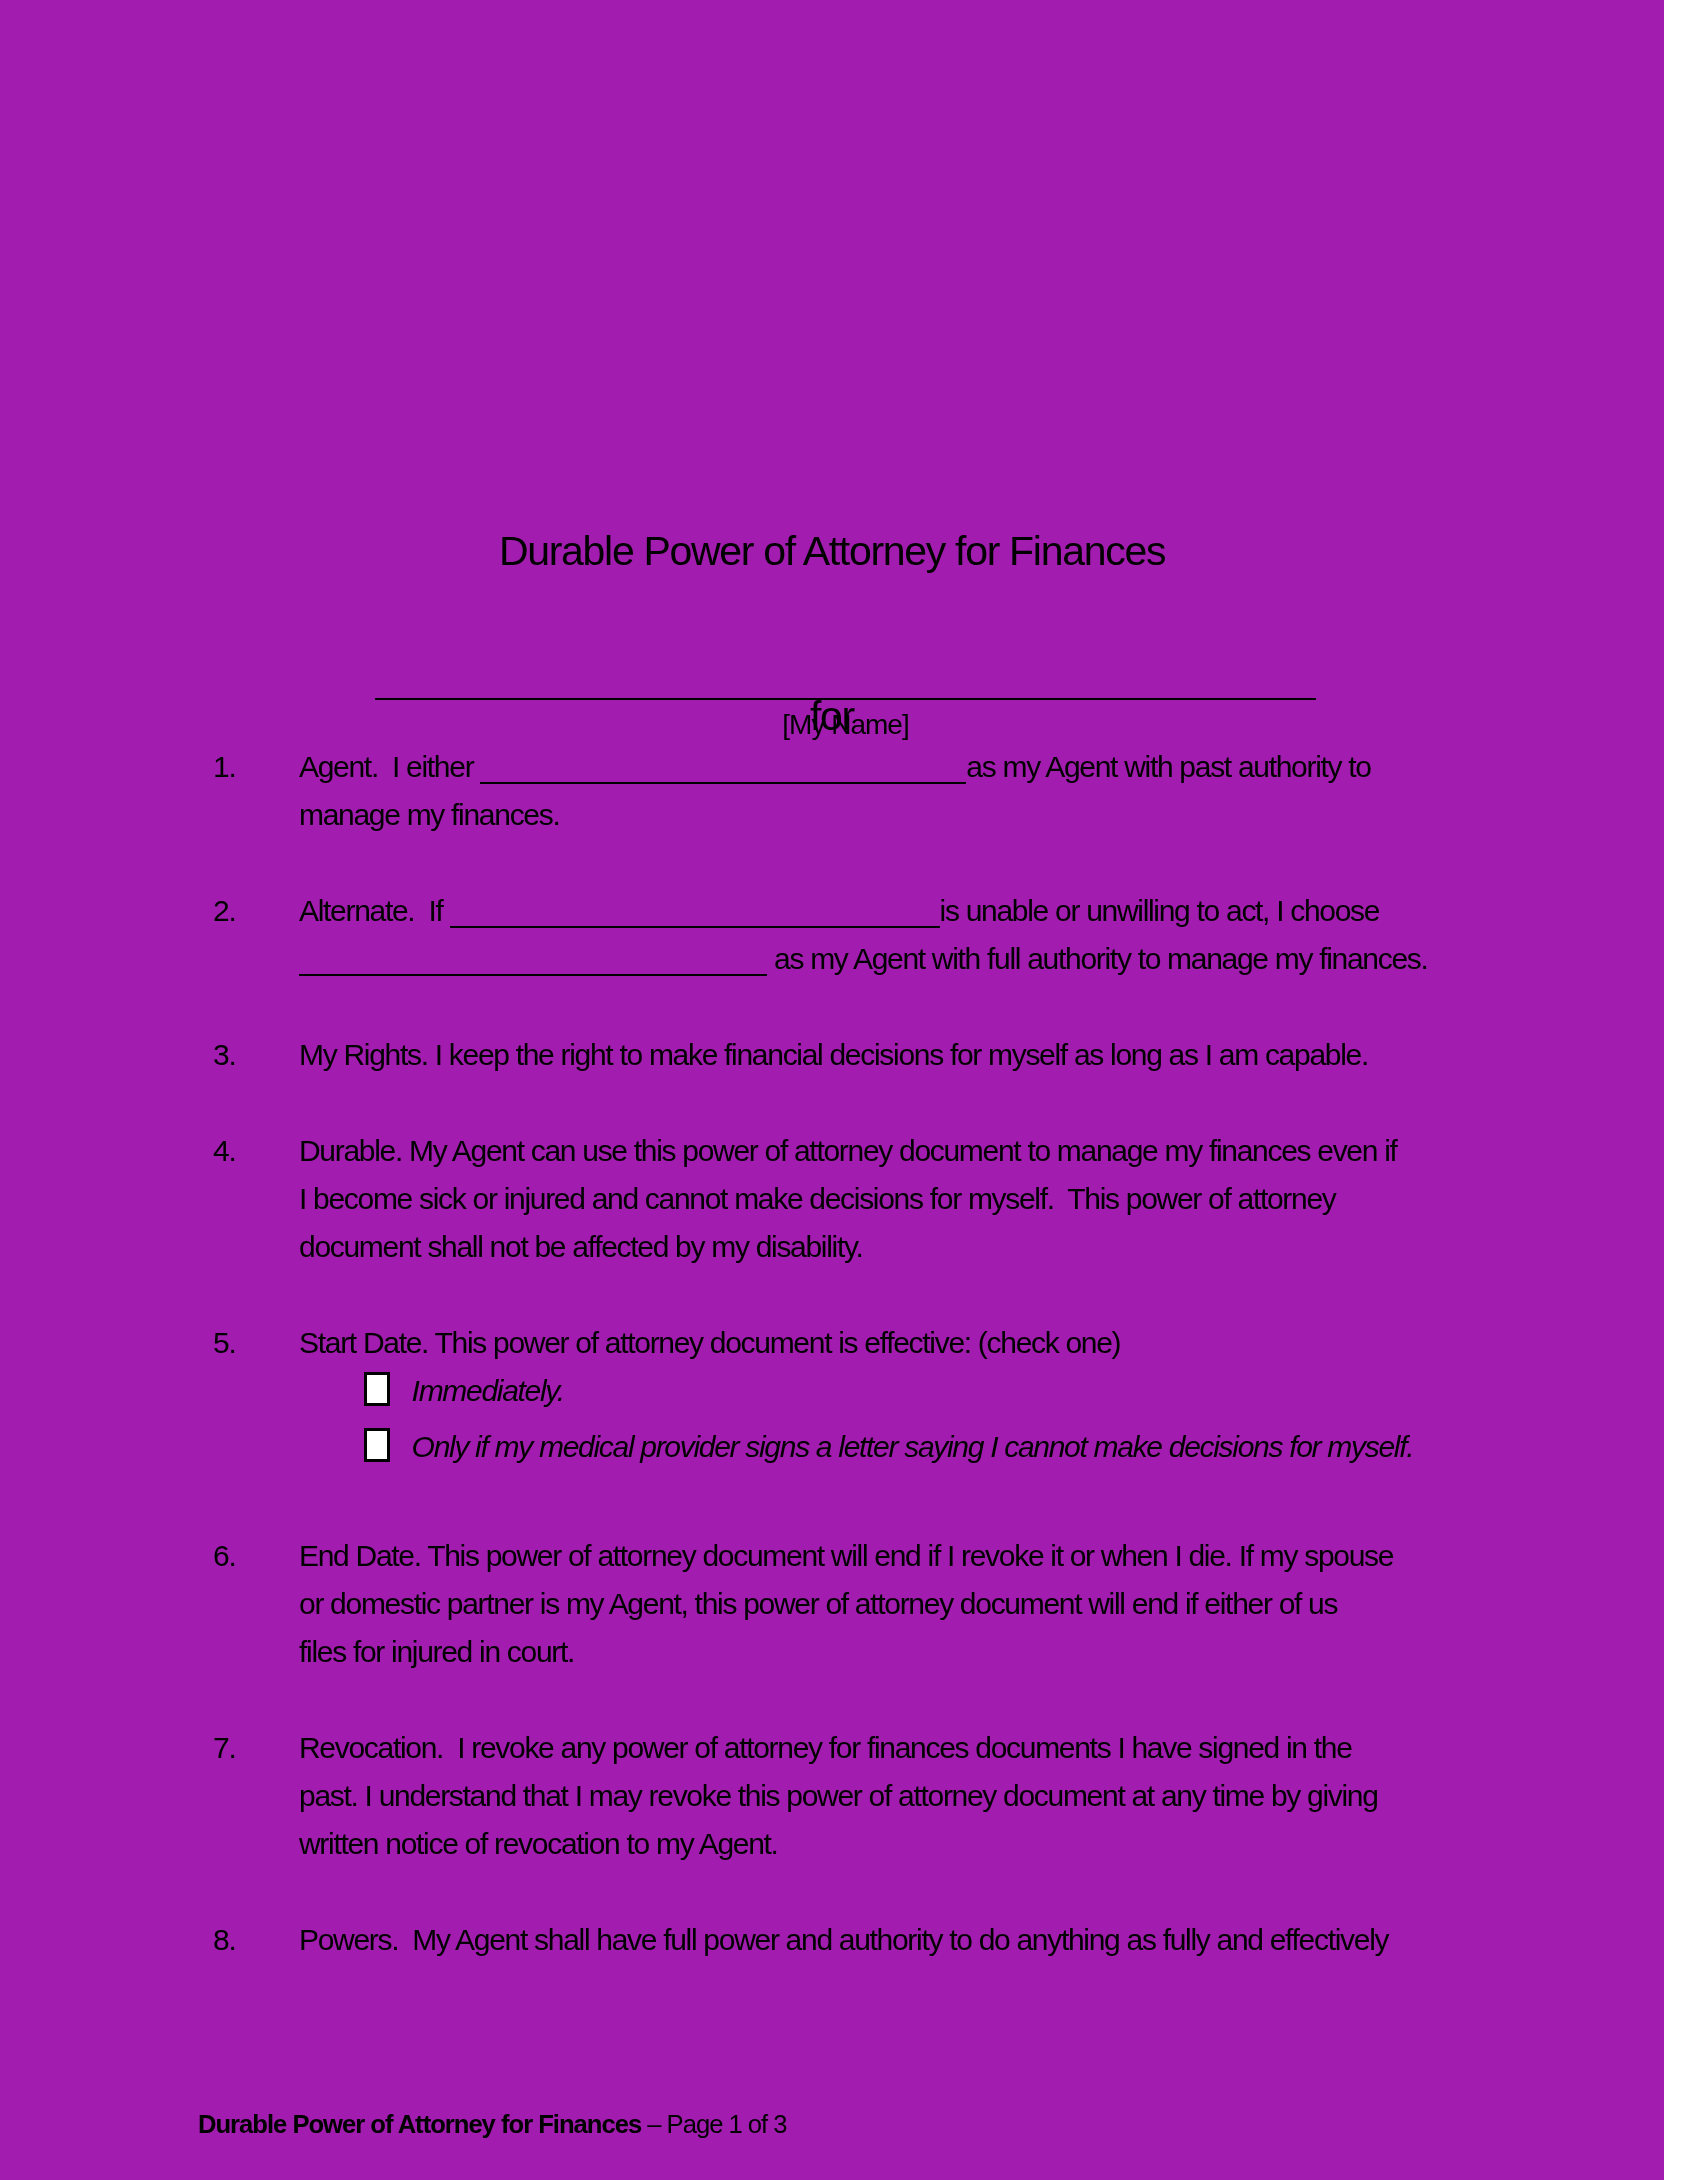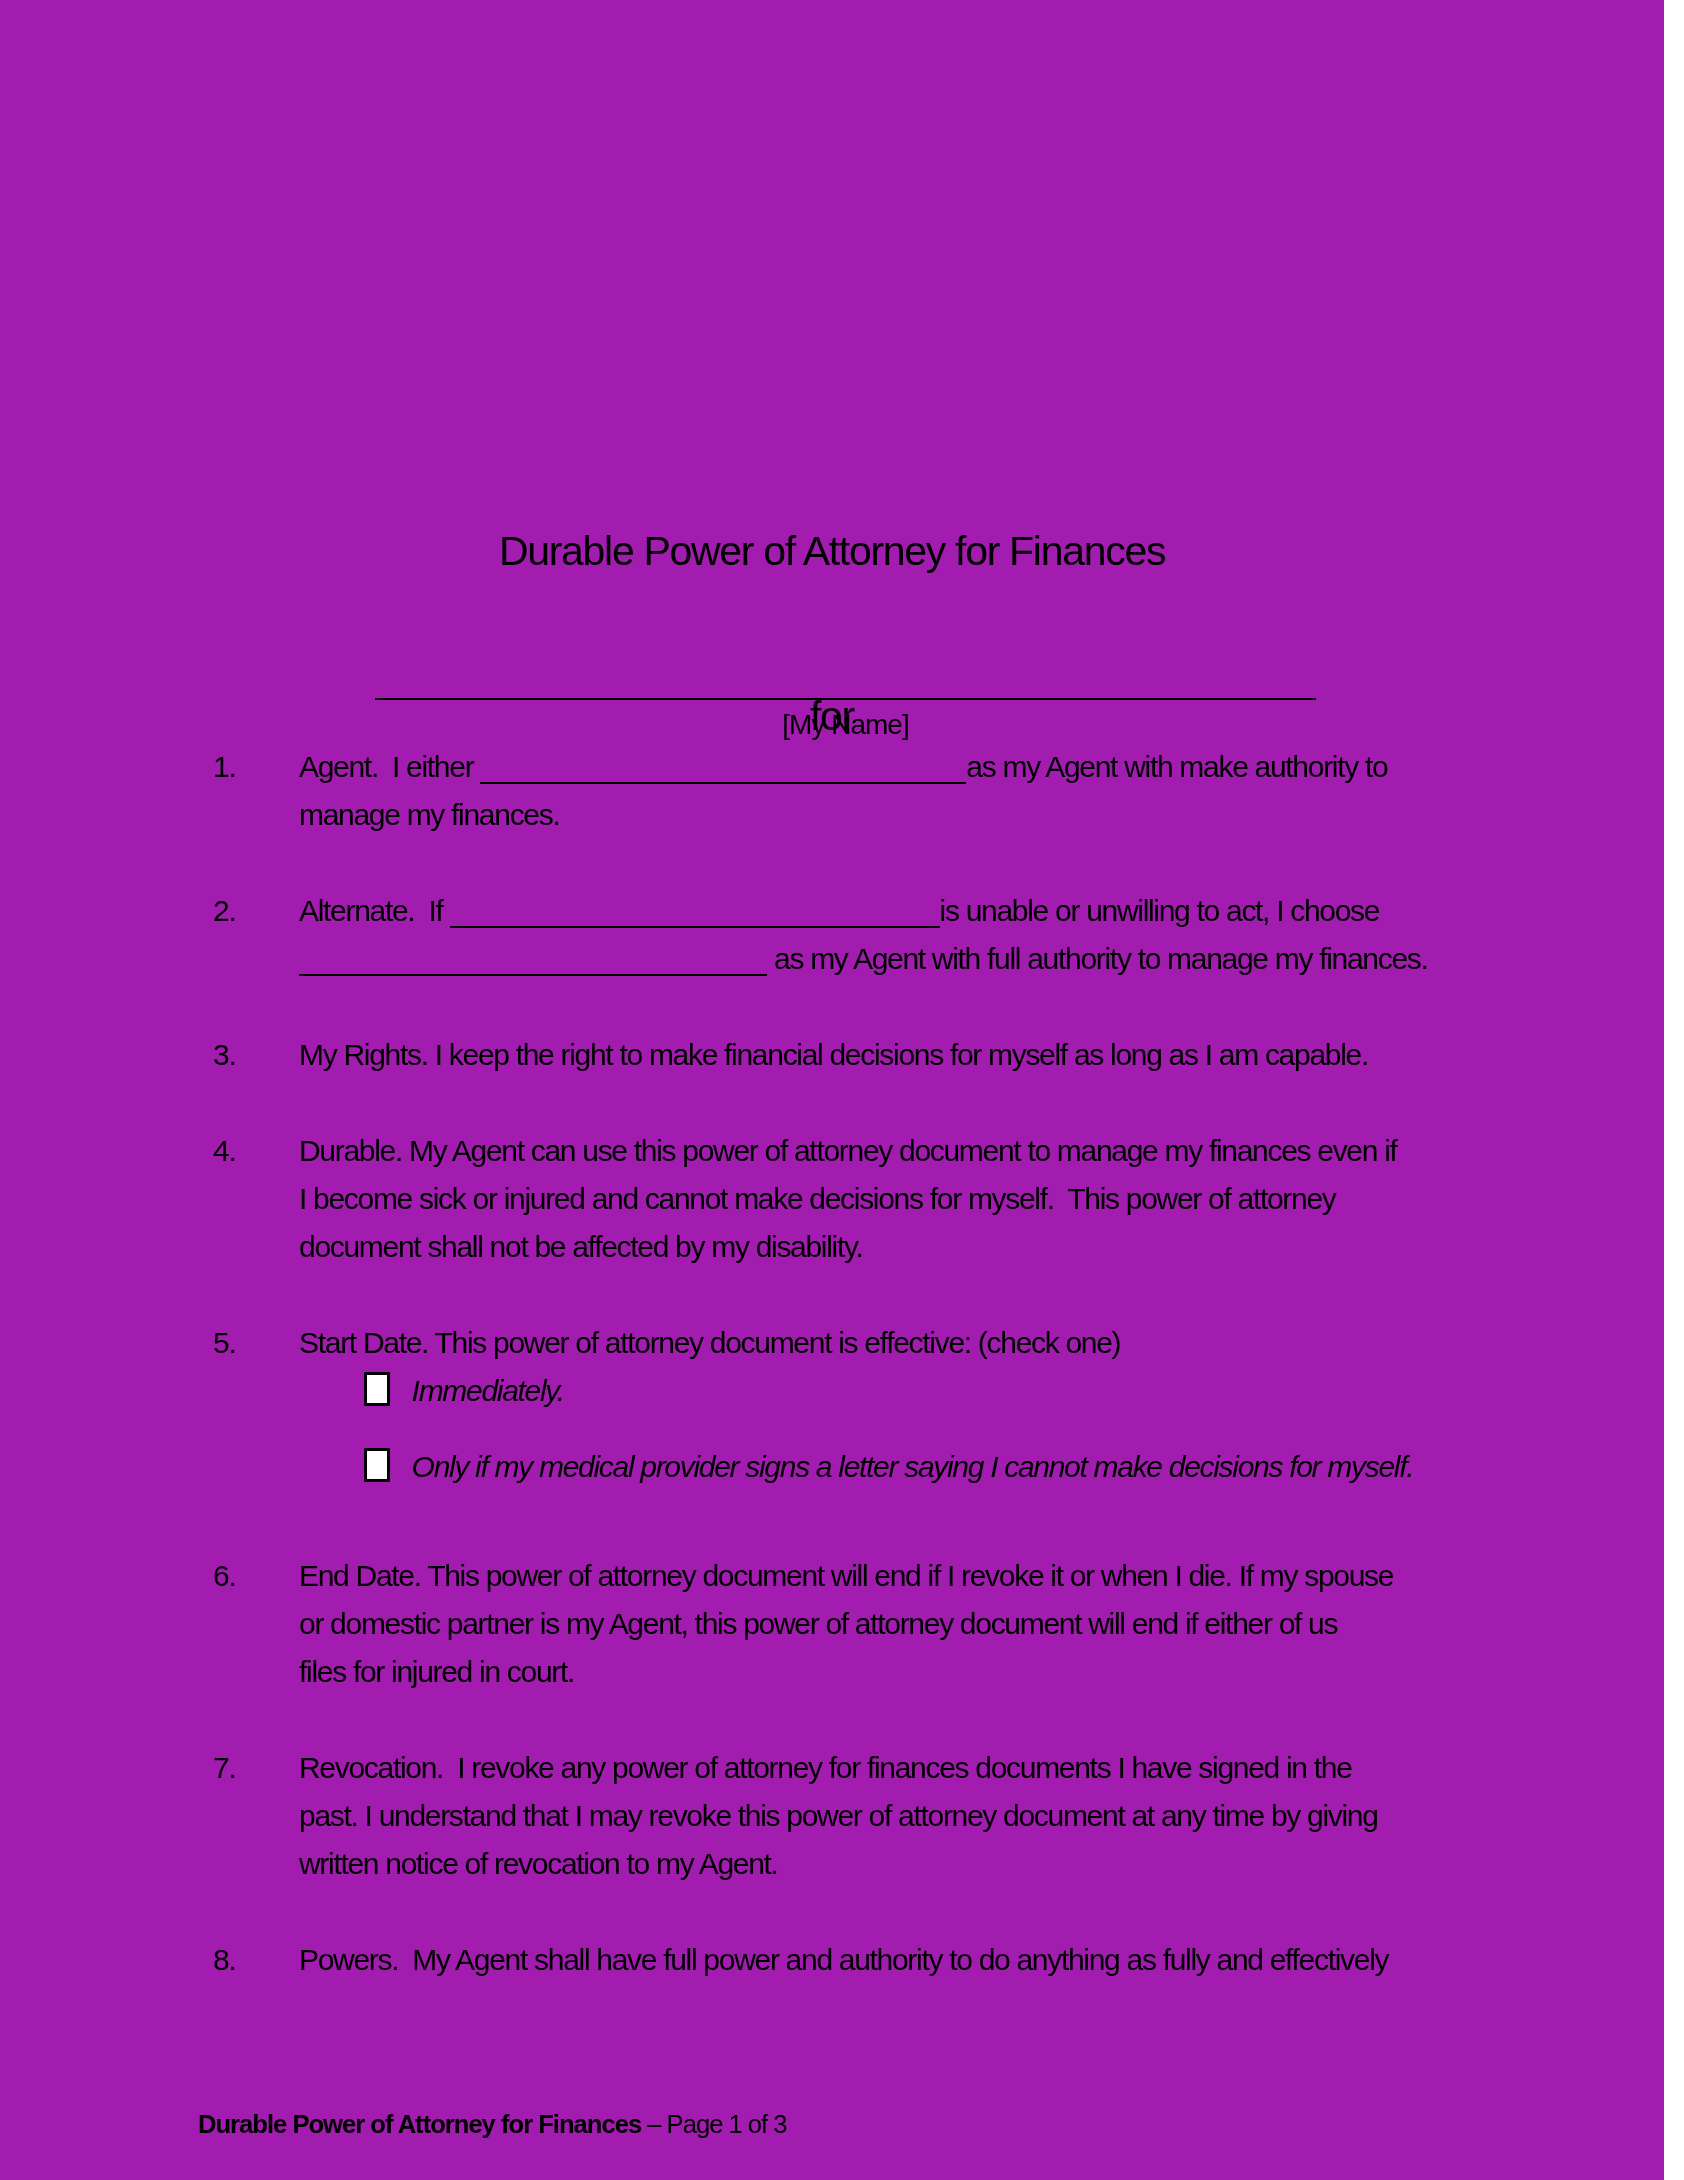--- a/index.html
+++ b/index.html
@@ -71,21 +71,21 @@
     height:8.5px;
     border-bottom:2.6px solid #000;
     vertical-align:-6.8px;
   }
   
   .option {
     padding-left:65px;
     white-space:pre;
     font-style:italic;
   }
-  .option + .option { margin-top:28px; }
+  .option + .option { margin-top:8px; }
   .checkbox {
     display:inline-block;
     width:25.6px;
     height:34px;
     border:3.4px solid #000;
     vertical-align:-5.1px;
     background:#fff;
   }
   .option-label {
     margin-left:22px;
@@ -116,21 +116,21 @@
 
   <div class="name-block">
     <div class="name-line"></div>
     <div class="name-label">[My Name]</div>
   </div>
 
   <ol class="items" id="items">
       <li class="item">
         <span class="item-number">1.</span>
         <div class="item-content">
-          <div class="line"><span class="seg-bold">Agent.</span><span class="seg-text">  I either </span><span class="blank" style="width: 486px;"></span><span class="seg-text">as my Agent with make authority to</span></div>
+          <div class="line"><span class="seg-bold">Agent.</span><span class="seg-text">  I either </span><span class="blank" style="width: 486px;"></span><span class="seg-text">as my Agent with past authority to</span></div>
           <div class="line"><span class="seg-text">manage my finances.</span></div>
         </div>
       </li>
       <li class="item">
         <span class="item-number">2.</span>
         <div class="item-content">
           <div class="line"><span class="seg-bold">Alternate.</span><span class="seg-text">  If </span><span class="blank" style="width: 490px;"></span><span class="seg-text">is unable or unwilling to act, I choose</span></div>
           <div class="line"><span class="blank" style="width: 468px;"></span><span class="seg-text"> as my Agent with full authority to manage my finances.</span></div>
         </div>
       </li>

